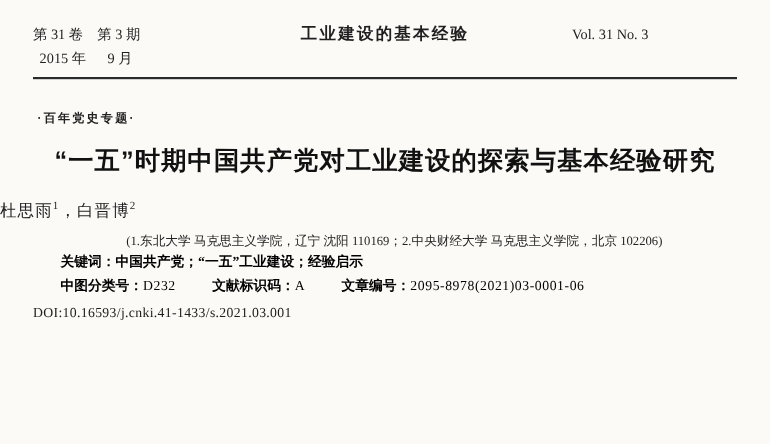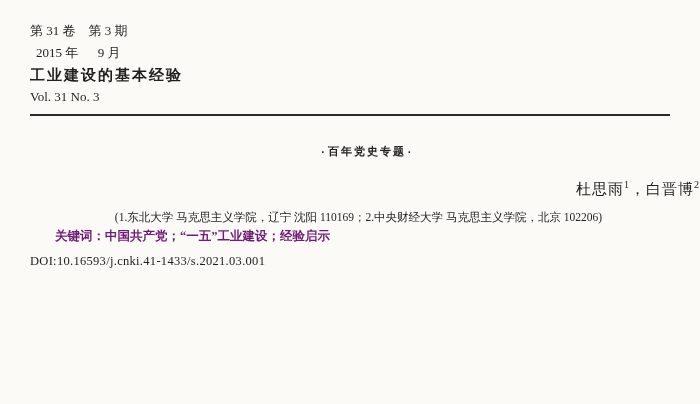--- a/index.html
+++ b/index.html
@@ -12,57 +12,55 @@
     font-family: "Liberation Serif", "DejaVu Serif", serif;
     overflow: hidden;
     box-sizing: border-box;
   }
   
   .jhdr {
     display: flex;
     justify-content: space-between;
     align-items: flex-start;
     margin: 20px 30px 0 30px;
-    flex-direction: column;
   }
   .jhdr .col-left, .jhdr .col-right { width: 150px; }
   .jhdr .col-center { flex: 1; text-align: center; }
   .hdr-line { font-size: 13px; line-height: 22px; white-space: pre; }
   .col-left .hdr-line { text-align: left; }
   .col-left .hdr-line.second { padding-left: 6px; }
   .col-right .hdr-line { }
   .journal-cn { font-size: 15px; line-height: 22px; font-weight: 600; letter-spacing: 2px; }
   .journal-en { font-size: 13.5px; line-height: 22px; }
   .hdr-rule {
     margin: 6px 30px 0 30px;
     border-bottom: 2px solid #2a2a2a;
     height: 0;
   }
   
   .section-tag {
     margin: 28px 0 0 34px;
-    font-family: Liberation Mono, monospace;
+    font-family: Liberation Sans, sans-serif;
     font-size: 11px;
     font-weight: 600;
     letter-spacing: 2px;
     color: #222;
-    text-align: center;
   }
   .art-title {
     margin: 16px 30px 0 30px;
     text-align: center;
     font-family: "Liberation Sans", "DejaVu Sans", sans-serif;
     font-size: 23px;
     font-weight: 700;
     letter-spacing: 1px;
     color: #111;
   }
   .authors {
     margin-top: 20px;
-    text-align: right;
+    text-align: left;
     font-size: 15px;
     letter-spacing: 1px;
   }
   .authors sup { font-size: 10px; }
   .affiliation {
     margin-top: 11px;
     text-align: center;
     font-size: 11.5px;
     color: #232323;
     padding-left: 17px;
@@ -80,21 +78,21 @@
   .abstract .lbl, .meta .lbl {
     font-family: "Liberation Sans", "DejaVu Sans", sans-serif;
     font-weight: 700;
   }
   .meta {
     margin: 2px 30px 0 30px;
     font-size: 12.5px;
     line-height: 19.5px;
     text-indent: 2em;
     font-weight: 600;
-    color: #701a75;
+    color: #000000;
   }
   .meta .seg { margin-right: 30px; }
   .meta .val { font-weight: 500; font-family: "Liberation Serif", serif; letter-spacing: 0.5px; }
   .doi-line {
     margin: 7px 30px 0 30px;
     font-size: 12.5px;
     color: #1c1c1c;
     letter-spacing: 0.3px;
   }
 </style>
@@ -113,28 +111,34 @@
     </div>
     <div class="col-right">
       <div class="hdr-line">Vol. 31 No. 3</div>
     </div>
   </div>
 
   <div class="hdr-rule"></div>
 
   <div class="section-tag">·百年党史专题·</div>
 
+  <h1 class="art-title" style="margin-top:16px;">“一五”时期中国共产党对工业建设的探索与基本经验研究</h1>
 
   <div class="authors">
     <span>杜思雨</span><sup>1</sup><span>，</span><span>白晋博</span><sup>2</sup>
   </div>
 
   <div class="affiliation">(1.东北大学 马克思主义学院，辽宁 沈阳 110169；2.中央财经大学 马克思主义学院，北京 102206)</div>
 
 
   <div class="meta">
     <span class="lbl">关键词：</span><span>中国共产党；“一五”工业建设；经验启示</span>
   </div>
 
+  <div class="meta">
+    <span class="seg"><span class="lbl">中图分类号：</span><span class="val">D232</span></span>
+    <span class="seg"><span class="lbl">文献标识码：</span><span class="val">A</span></span>
+    <span class="seg"><span class="lbl">文章编号：</span><span class="val">2095-8978(2021)03-0001-06</span></span>
+  </div>
 
   <div class="doi-line">DOI:10.16593/j.cnki.41-1433/s.2021.03.001</div>
 
 </div>
 
 </body></html>

